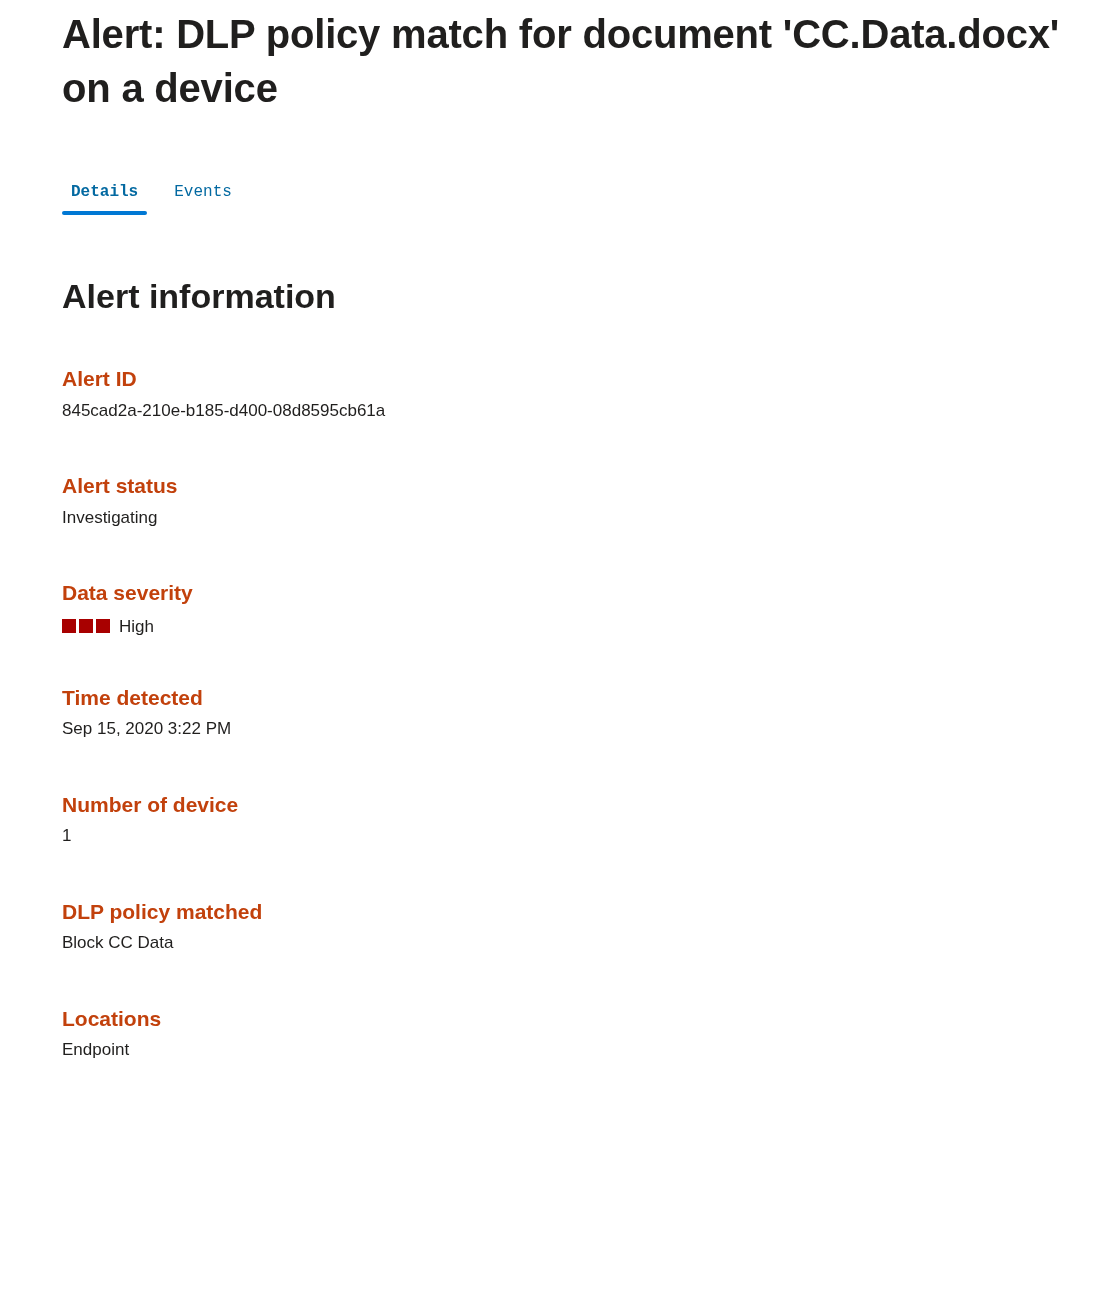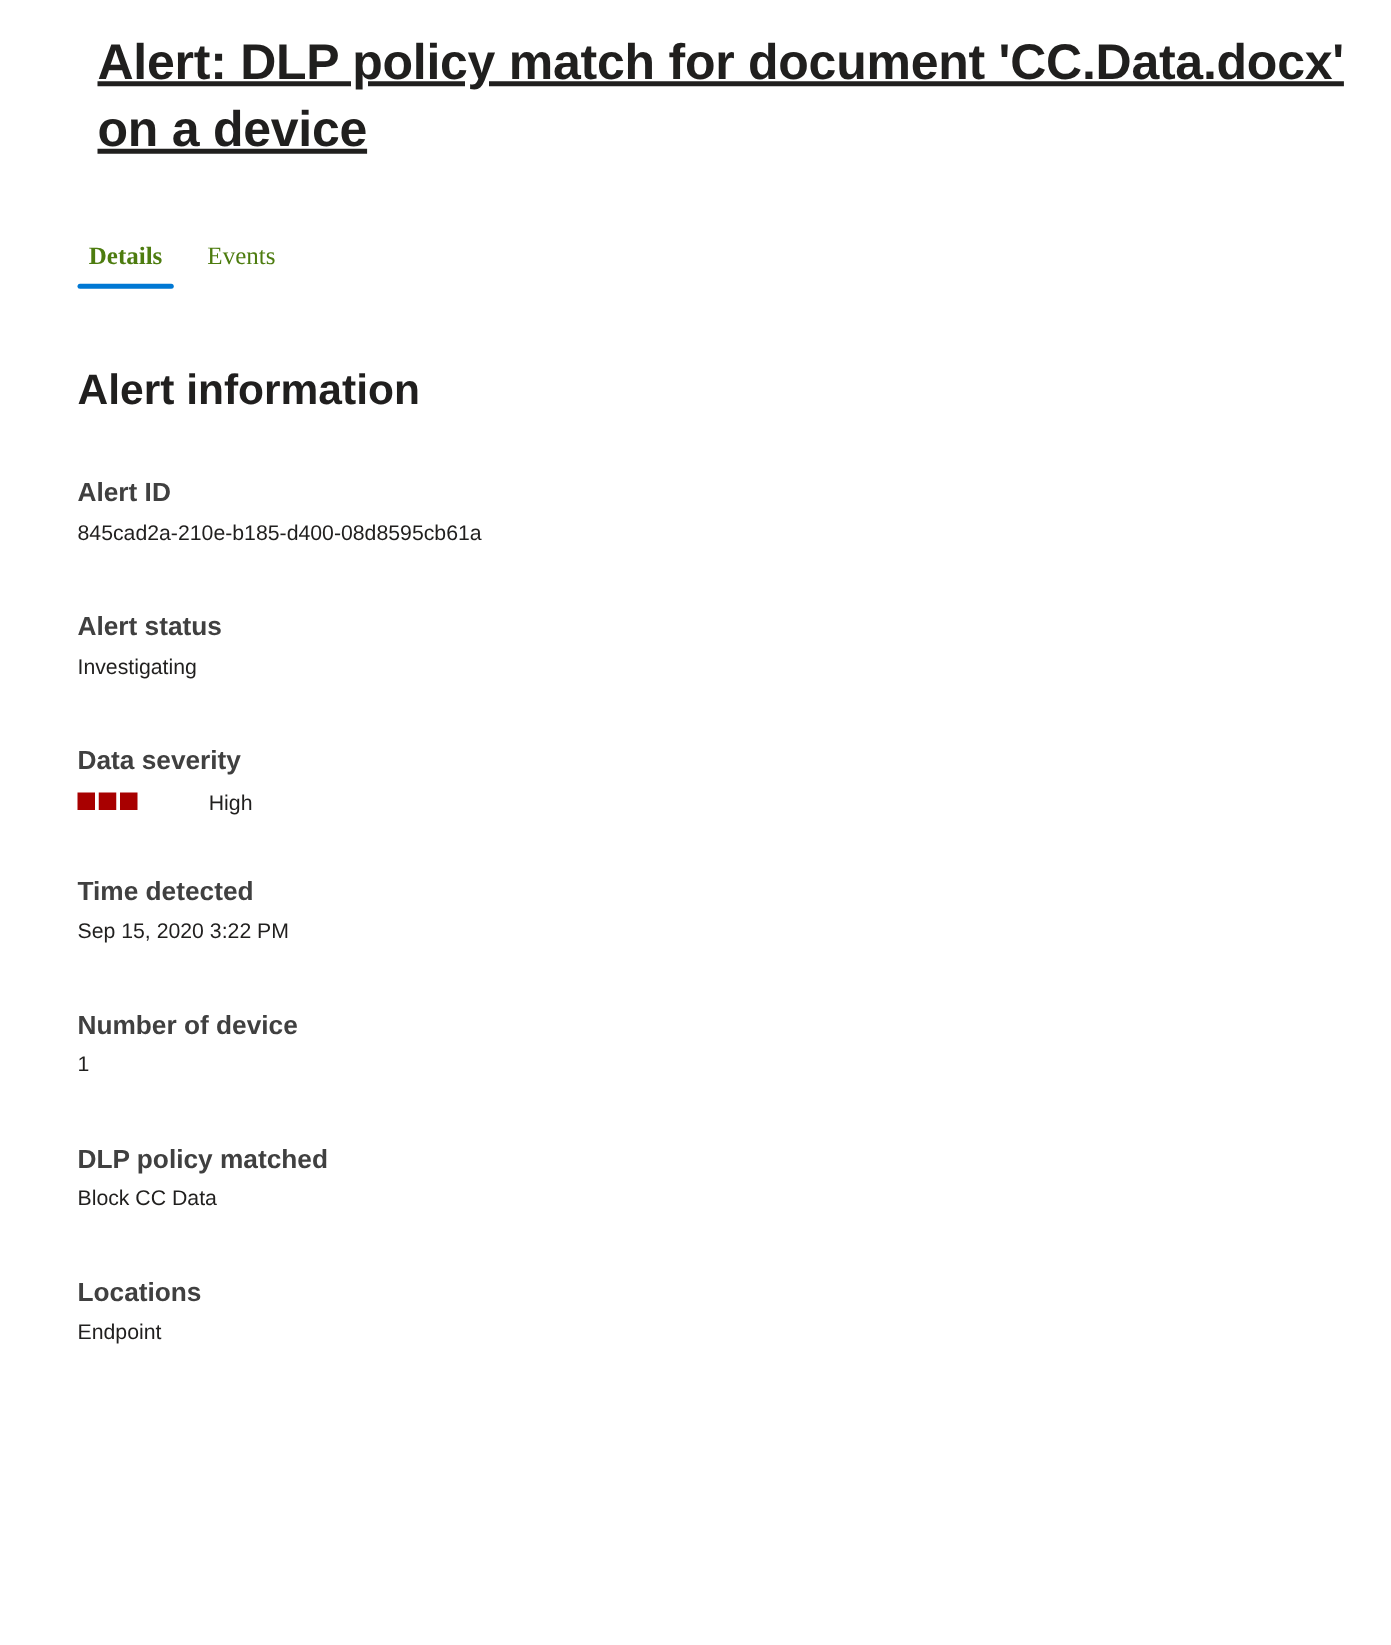--- a/index.html
+++ b/index.html
@@ -17,42 +17,41 @@
   .page {
     padding: 0 0 0 62px;
     box-sizing: border-box;
     width: 1113px;
   }
   .alert-title {
     font-size: 40px;
     line-height: 1.34;
     font-weight: 700;
     color: #201f1e;
-    margin: 16px;
+    margin: 0;
     padding-top: 8px;
     max-width: 1010px;
     letter-spacing: -0.2px;
-    text-decoration: underline;
   }
   .tabs {
     display: flex;
     align-items: flex-end;
     margin-top: 44px;
     height: 56px;
   }
   .tab {
     position: relative;
-    font-size: 20px;
-    color: #4d7c0f;
+    font-size: 16px;
+    color: #0369a1;
     padding: 0 9px 14px 9px;
     margin-right: 18px;
     cursor: pointer;
     background: none;
     border: none;
-    font-family: Liberation Serif, serif;
+    font-family: Liberation Mono, monospace;
   }
   .tab.selected {
     font-weight: 700;
   }
   .tab.selected:after {
     content: "";
     position: absolute;
     left: 0;
     right: 0;
     bottom: 0;
@@ -66,34 +65,34 @@
     color: #201f1e;
     margin-top: 62px;
     margin-bottom: 0;
   }
   .field {
     margin-top: 48px;
   }
   .field-label {
     font-size: 21px;
     font-weight: 700;
-    color: #404040;
+    color: #c2410c;
     line-height: 1.4;
   }
   .field-value {
     font-size: 17px;
     font-weight: 400;
     color: #201f1e;
     line-height: 1.45;
     margin-top: 5px;
   }
   .severity-row {
     display: flex;
+    align-items: center;
     margin-top: 10px;
-    gap: 48px;
   }
   .sev-squares {
     display: inline-flex;
     gap: 3px;
     margin-right: 9px;
   }
   .sev-square {
     width: 14px;
     height: 14px;
     background: #a80000;

